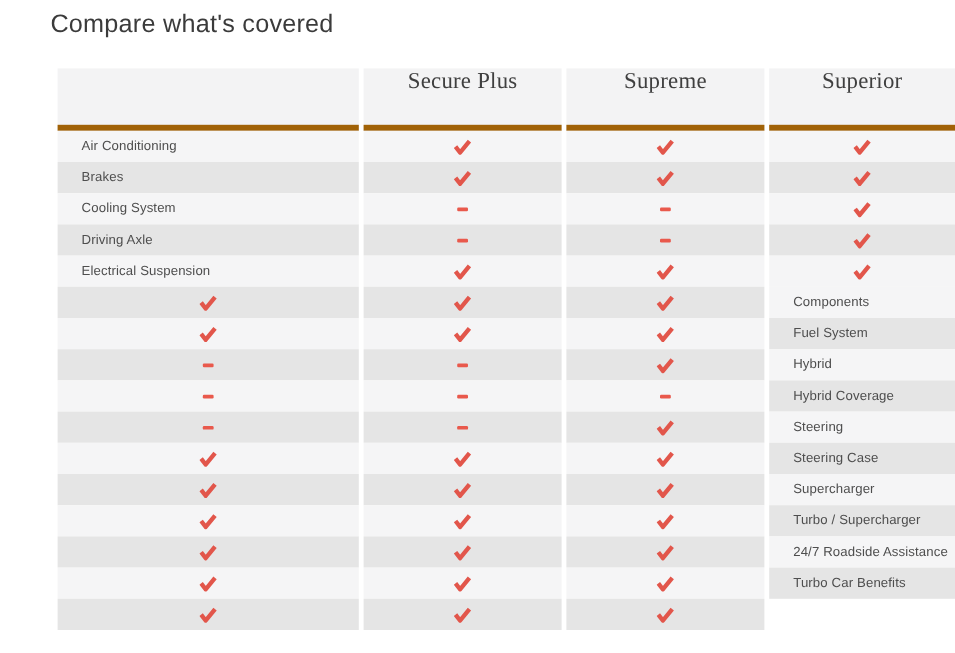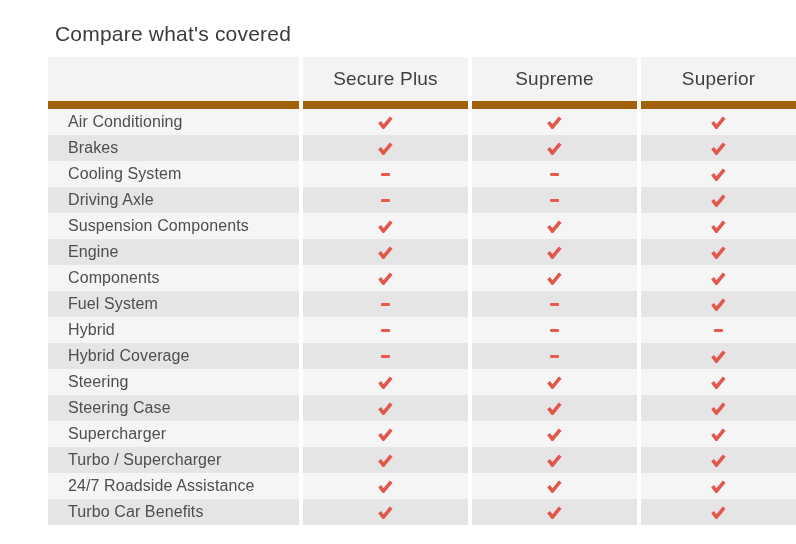--- a/index.html
+++ b/index.html
@@ -7,61 +7,61 @@
     width: 796px; height: 544px;
     background: #ffffff;
     font-family: "Liberation Sans", sans-serif;
     overflow: hidden;
   }
   .page { position: relative; width: 796px; height: 544px; background: #ffffff; }
 
   .page-title {
     position: absolute;
     left: 42px; top: 9px;
-    margin: 13px;
+    margin: 0;
     font-size: 21px;
     font-weight: 500;
     letter-spacing: 0.2px;
     color: #3b3b3b;
   }
 
   .table {
     position: absolute;
     left: 48px; top: 57px;
     display: grid;
     grid-template-columns: 251px 165px 165px 155px;
     grid-template-rows: 52px;
     grid-auto-rows: 26px;
     column-gap: 4px;
     background: #ffffff;
   }
 
   .th {
     box-sizing: border-box;
     background: #f3f3f4;
-    border-bottom: 8px solid #a16207;
+    border-bottom: 5px solid #a16207;
     display: flex;
-    align-items: center;
     justify-content: center;
     font-size: 19px;
     font-weight: 400;
     color: #3f3f3f;
     letter-spacing: 0.2px;
+    font-family: Liberation Serif, serif;
   }
 
   .cell {
     display: flex;
     align-items: center;
   }
   .cell.light { background: #f5f5f6; }
   .cell.dark  { background: #e5e5e5; }
 
   .cell.label {
     padding-left: 20px;
-    font-size: 16px;
+    font-size: 11px;
     color: #4e4e4e;
     letter-spacing: 0.1px;
     white-space: nowrap;
   }
 
   .cell.val { justify-content: center; }
 
   .check-icon { display: block; }
   .dash-icon {
     display: block;
@@ -135,37 +135,36 @@
         <div class="dash-icon" style="background: rgb(233, 89, 76);"></div>
       </div>
       <div class="cell val dark">
         <div class="dash-icon" style="background: rgb(233, 89, 76);"></div>
       </div>
       <div class="cell val dark">
         <svg width="15" height="13" viewBox="0 0 15 13" class="check-icon">
           <path d="M1.6 6.2 L5.4 11.1 L13.2 1.6" fill="none" stroke="#e2564b" stroke-width="3.6" stroke-linecap="butt" stroke-linejoin="miter"></path>
         </svg>
       </div>
-      <div class="cell label light">Suspension Components</div>
-      <div class="cell val light">
-        <svg width="15" height="13" viewBox="0 0 15 13" class="check-icon">
-          <path d="M1.6 6.2 L5.4 11.1 L13.2 1.6" fill="none" stroke="#e2564b" stroke-width="3.6" stroke-linecap="butt" stroke-linejoin="miter"></path>
-        </svg>
-      </div>
-      <div class="cell val light">
-        <svg width="15" height="13" viewBox="0 0 15 13" class="check-icon">
-          <path d="M1.6 6.2 L5.4 11.1 L13.2 1.6" fill="none" stroke="#e2564b" stroke-width="3.6" stroke-linecap="butt" stroke-linejoin="miter"></path>
-        </svg>
-      </div>
-      <div class="cell val light">
-        <svg width="15" height="13" viewBox="0 0 15 13" class="check-icon">
-          <path d="M1.6 6.2 L5.4 11.1 L13.2 1.6" fill="none" stroke="#e2564b" stroke-width="3.6" stroke-linecap="butt" stroke-linejoin="miter"></path>
-        </svg>
-      </div>
-      <div class="cell label dark">Engine</div>
+      <div class="cell label light">Electrical Suspension</div>
+      <div class="cell val light">
+        <svg width="15" height="13" viewBox="0 0 15 13" class="check-icon">
+          <path d="M1.6 6.2 L5.4 11.1 L13.2 1.6" fill="none" stroke="#e2564b" stroke-width="3.6" stroke-linecap="butt" stroke-linejoin="miter"></path>
+        </svg>
+      </div>
+      <div class="cell val light">
+        <svg width="15" height="13" viewBox="0 0 15 13" class="check-icon">
+          <path d="M1.6 6.2 L5.4 11.1 L13.2 1.6" fill="none" stroke="#e2564b" stroke-width="3.6" stroke-linecap="butt" stroke-linejoin="miter"></path>
+        </svg>
+      </div>
+      <div class="cell val light">
+        <svg width="15" height="13" viewBox="0 0 15 13" class="check-icon">
+          <path d="M1.6 6.2 L5.4 11.1 L13.2 1.6" fill="none" stroke="#e2564b" stroke-width="3.6" stroke-linecap="butt" stroke-linejoin="miter"></path>
+        </svg>
+      </div>
       <div class="cell val dark">
         <svg width="15" height="13" viewBox="0 0 15 13" class="check-icon">
           <path d="M1.6 6.2 L5.4 11.1 L13.2 1.6" fill="none" stroke="#e2564b" stroke-width="3.6" stroke-linecap="butt" stroke-linejoin="miter"></path>
         </svg>
       </div>
       <div class="cell val dark">
         <svg width="15" height="13" viewBox="0 0 15 13" class="check-icon">
           <path d="M1.6 6.2 L5.4 11.1 L13.2 1.6" fill="none" stroke="#e2564b" stroke-width="3.6" stroke-linecap="butt" stroke-linejoin="miter"></path>
         </svg>
       </div>

